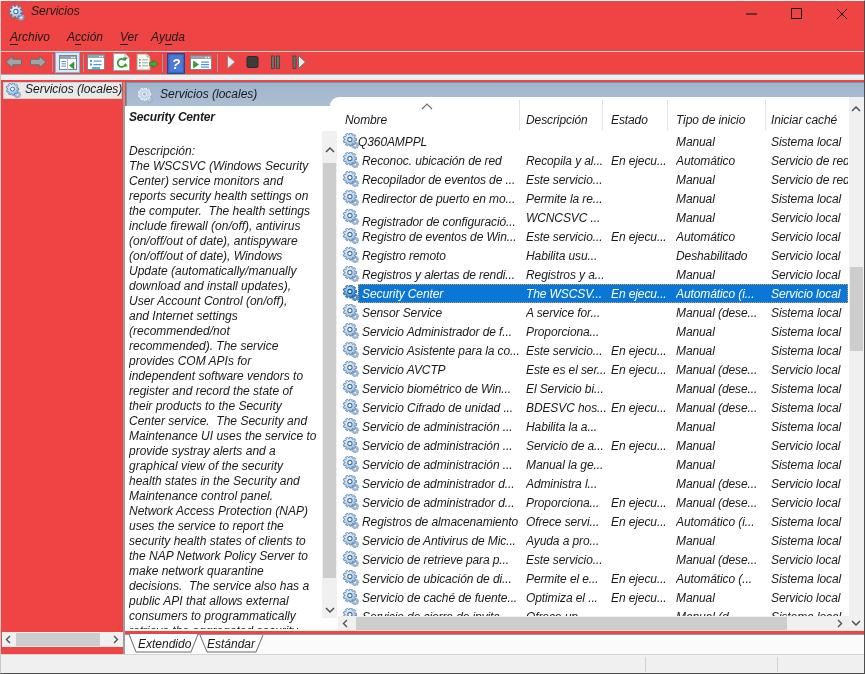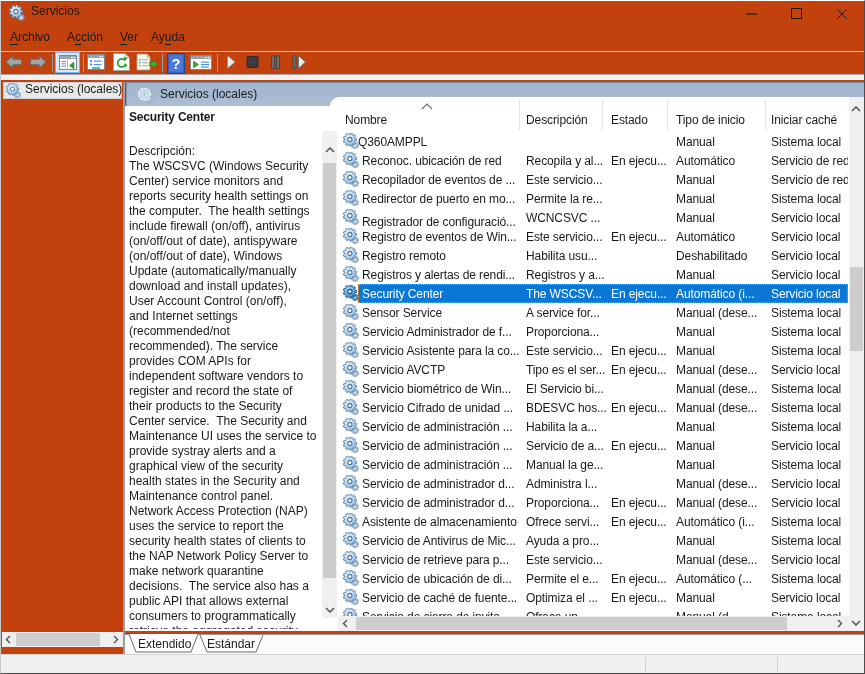--- a/index.html
+++ b/index.html
@@ -1,15 +1,15 @@
 <!DOCTYPE html>
 <html><head><meta charset="utf-8"><style>
 * { margin:0; padding:0; box-sizing:border-box; }
 body { width:865px; height:674px; overflow:hidden; font-family:"Liberation Sans",sans-serif; font-size:12px; color:#1a1a1a; background:#fff; }
-#win { position:relative; width:865px; height:674px; border-top:1px solid #fff; border-right:1px solid #4d4d4d; border-bottom:1px solid #4d4d4d; border-left:1px solid #c9c9c9; background:#c2410c; overflow:hidden; }
+#win { position:relative; width:865px; height:674px; border-top:1px solid #fff; border-right:1px solid #4d4d4d; border-bottom:1px solid #4d4d4d; border-left:1px solid #c9c9c9; background:#ef4444; overflow:hidden;font-style:italic; }
 .abs { position:absolute; }
 .cell { position:absolute; white-space:nowrap; overflow:hidden; height:14px; line-height:14px; letter-spacing:-0.1px; }
 .selt { color:#fff; }
 .ic16 { position:absolute; width:16px; height:16px; }
 .selbar { position:absolute; left:357px; width:490px; height:19px; background:#0a77d6; outline:1px dotted #d09a5b; outline-offset:-1px; }
 .sb { position:absolute; background:#f0f0f0; }
 .sbt { position:absolute; background:#cdcdcd; }
 .coldiv { position:absolute; width:1px; background:#e3e3e3; top:99px; height:30px; }
 .menu { position:absolute; top:29px; height:14px; line-height:14px; }
 .menu u { text-decoration:none; border-bottom:1px solid #1a1a1a; }
@@ -279,21 +279,21 @@
         </svg>
         <div class="cell" style="left:361px;top:343px;width:158px">Servicio Asistente para la co...</div>
         <div class="cell" style="left:525px;top:343px;width:80px">Este servicio...</div>
         <div class="cell" style="left:610px;top:343px;width:56px">En ejecu...</div>
         <div class="cell" style="left:675px;top:343px;width:90px">Manual</div>
         <div class="cell" style="left:770px;top:343px;width:77px">Sistema local</div>
 <svg class="ic16" style="left:342px;top:360px">
           <use href="#gear"></use>
         </svg>
         <div class="cell" style="left:361px;top:362px;width:158px">Servicio AVCTP</div>
-        <div class="cell" style="left:525px;top:362px;width:80px">Tipo es el ser...</div>
+        <div class="cell" style="left:525px;top:362px;width:80px">Este es el ser...</div>
         <div class="cell" style="left:610px;top:362px;width:56px">En ejecu...</div>
         <div class="cell" style="left:675px;top:362px;width:90px">Manual (dese...</div>
         <div class="cell" style="left:770px;top:362px;width:77px">Servicio local</div>
 <svg class="ic16" style="left:342px;top:379px">
           <use href="#gear"></use>
         </svg>
         <div class="cell" style="left:361px;top:381px;width:158px">Servicio biométrico de Win...</div>
         <div class="cell" style="left:525px;top:381px;width:80px">El Servicio bi...</div>
         <div class="cell" style="left:675px;top:381px;width:90px">Manual (dese...</div>
         <div class="cell" style="left:770px;top:381px;width:77px">Sistema local</div>
@@ -338,21 +338,21 @@
           <use href="#gear"></use>
         </svg>
         <div class="cell" style="left:361px;top:495px;width:158px">Servicio de administrador d...</div>
         <div class="cell" style="left:525px;top:495px;width:80px">Proporciona...</div>
         <div class="cell" style="left:610px;top:495px;width:56px">En ejecu...</div>
         <div class="cell" style="left:675px;top:495px;width:90px">Manual (dese...</div>
         <div class="cell" style="left:770px;top:495px;width:77px">Servicio local</div>
 <svg class="ic16" style="left:342px;top:512px">
           <use href="#gear"></use>
         </svg>
-        <div class="cell" style="left:361px;top:514px;width:158px">Asistente de almacenamiento</div>
+        <div class="cell" style="left:361px;top:514px;width:158px">Registros de almacenamiento</div>
         <div class="cell" style="left:525px;top:514px;width:80px">Ofrece servi...</div>
         <div class="cell" style="left:610px;top:514px;width:56px">En ejecu...</div>
         <div class="cell" style="left:675px;top:514px;width:90px">Automático (i...</div>
         <div class="cell" style="left:770px;top:514px;width:77px">Sistema local</div>
 <svg class="ic16" style="left:342px;top:531px">
           <use href="#gear"></use>
         </svg>
         <div class="cell" style="left:361px;top:533px;width:158px">Servicio de Antivirus de Mic...</div>
         <div class="cell" style="left:525px;top:533px;width:80px">Ayuda a pro...</div>
         <div class="cell" style="left:675px;top:533px;width:90px">Manual</div>

